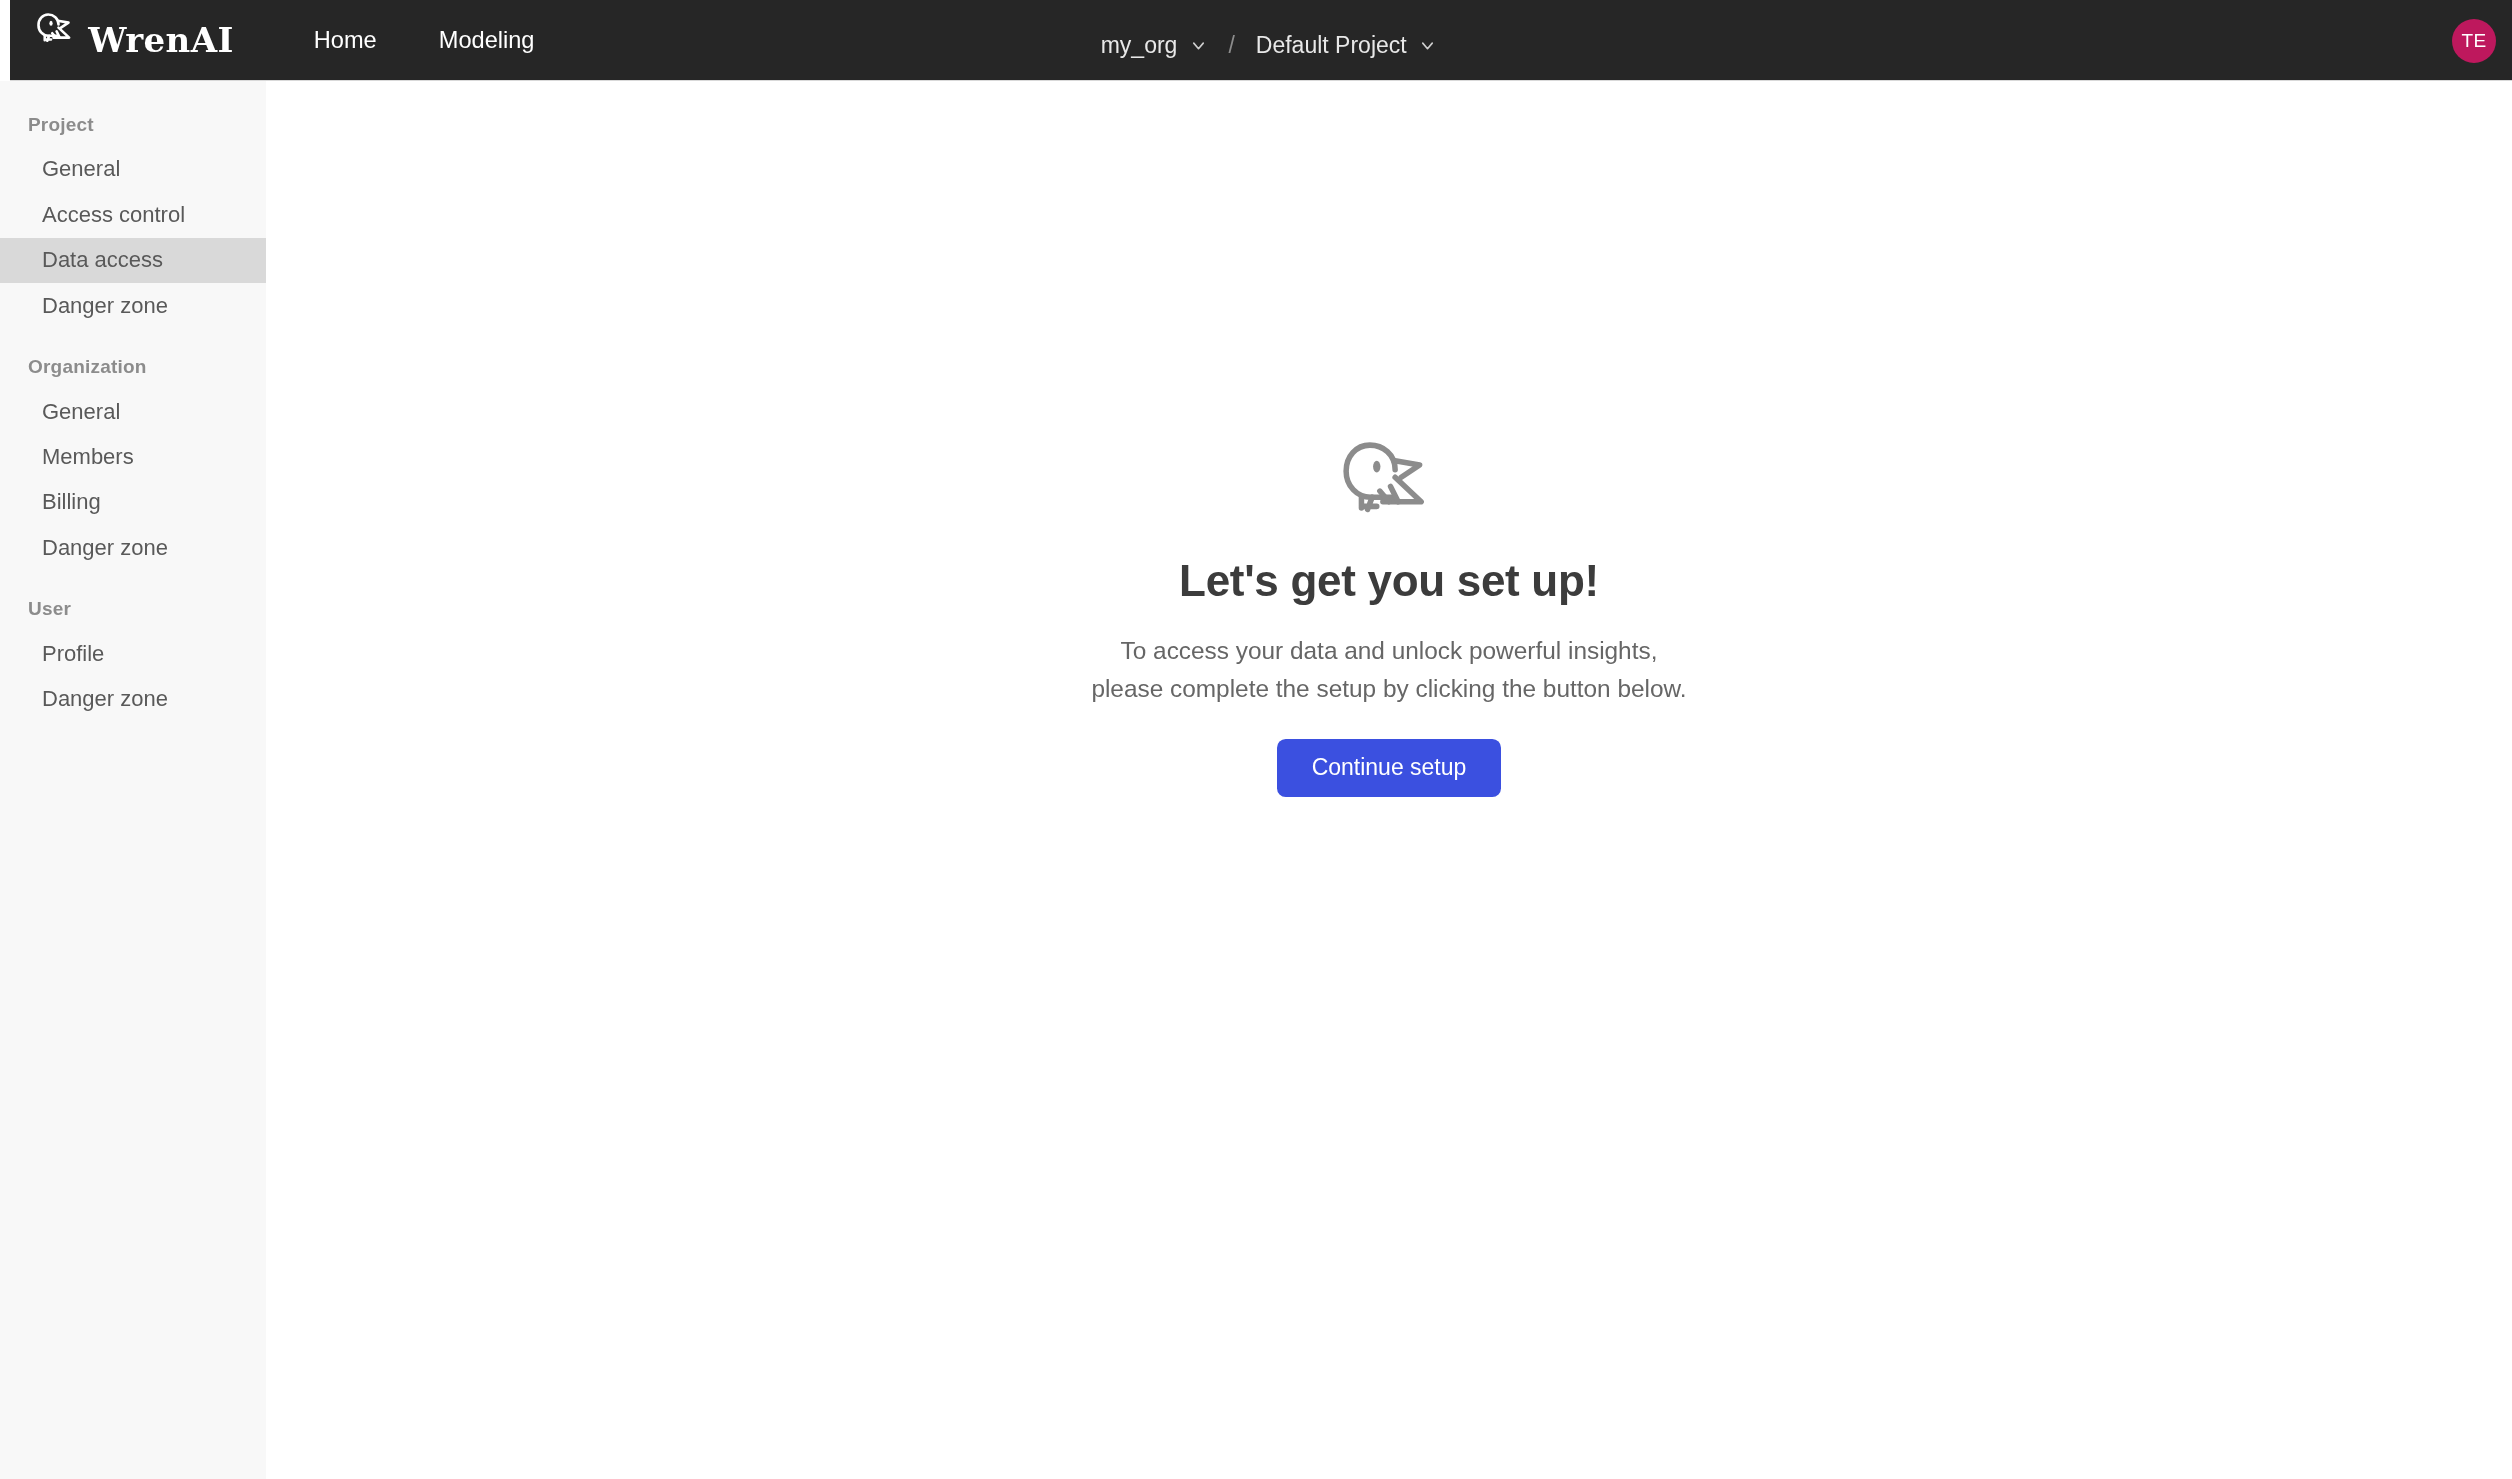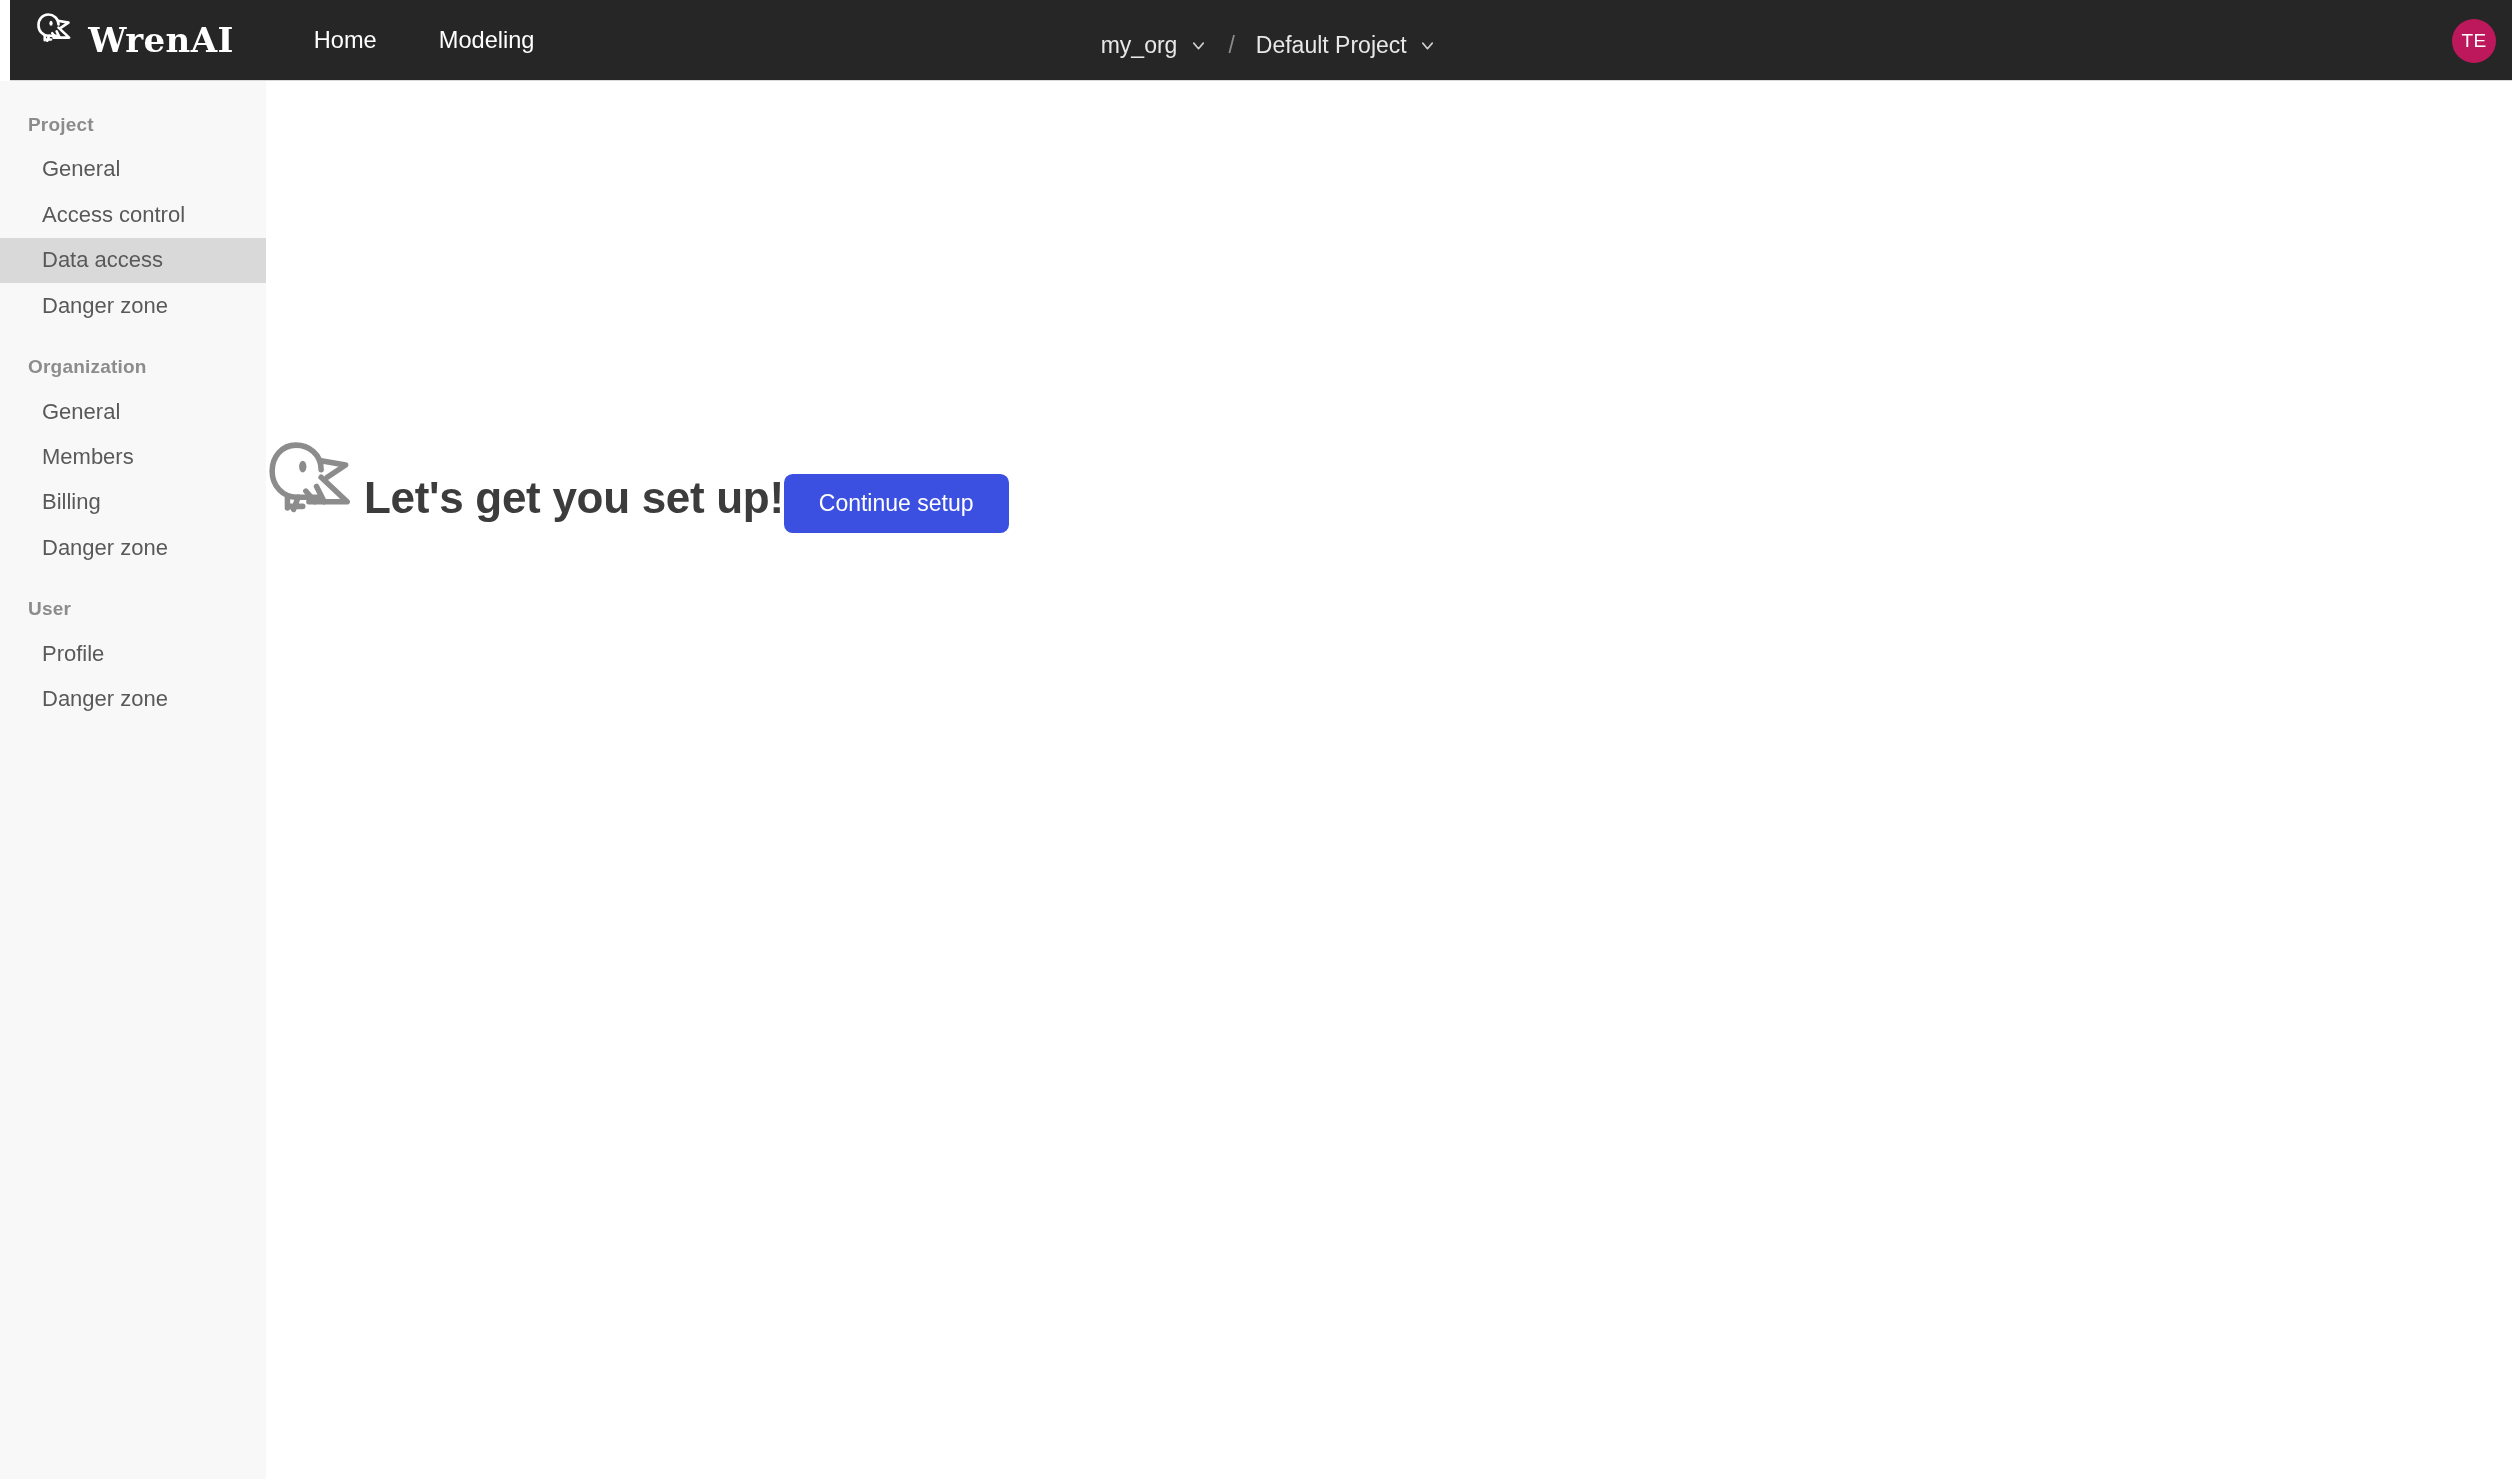--- a/index.html
+++ b/index.html
@@ -138,20 +138,21 @@
     width: 2246px;
     height: 1398px;
     background: #ffffff;
   }
   .empty-state {
     position: absolute;
     left: 0;
     top: 358px;
     width: 100%;
     display: flex;
+    flex-direction: column;
     align-items: center;
   }
   .bird-illu { width: 98px; height: 98px; display: block; }
   .es-title {
     margin-top: 19px;
     font-size: 44px;
     font-weight: bold;
     color: #3c3c3c;
     letter-spacing: -0.3px;
   }
@@ -258,17 +259,21 @@
         <path d="M36 25 L53 41 L28 41"></path>
         <path d="M26 34 L32 41"></path>
         <path d="M33 31 L38 41"></path>
         <path d="M14 38 L14 45 M21 38 L18 46 M14 44 L24 44"></path>
         <ellipse cx="24" cy="18" rx="2.4" ry="3.8" fill="#8c8c8c" stroke="none"></ellipse>
       </svg>
     </span>
 
     <div class="es-title">Let's get you set up!</div>
 
+    <div class="es-desc">
+      <span>To access your data and unlock powerful insights,</span>
+      <span>please complete the setup by clicking the button below.</span>
+    </div>
 
     <button class="cta">Continue setup</button>
   </div>
 </div>
 
 
 </body></html>

